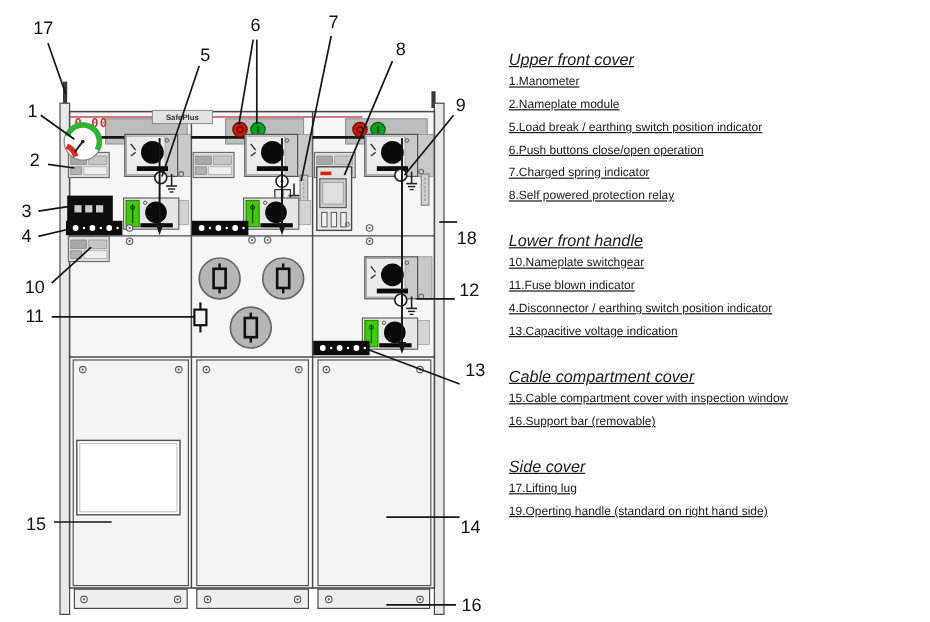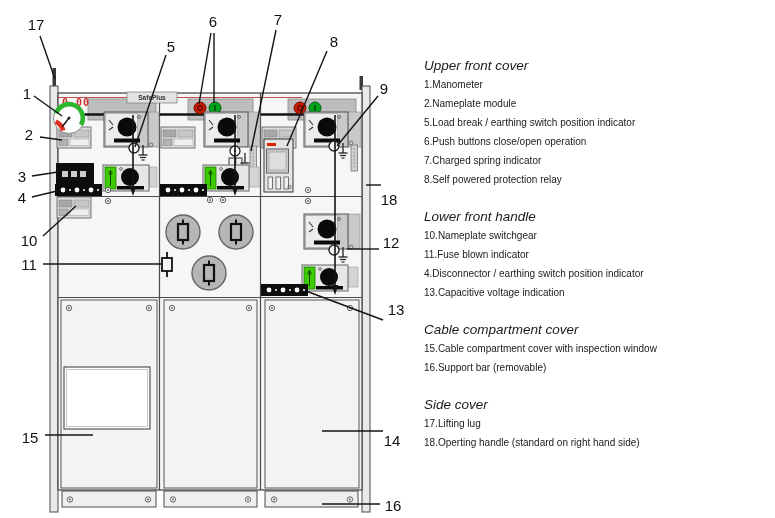--- a/index.html
+++ b/index.html
@@ -2,21 +2,21 @@
 <html><head>
 <meta charset="utf-8">
 <style>
   html,body{margin:0;padding:0;background:#ffffff;}
   .canvas{
     position:relative;width:775px;height:518px;background:#ffffff;overflow:hidden;
     font-family:"Liberation Sans","DejaVu Sans",sans-serif;color:#1a1a1a;
   }
   .diagram-svg{position:absolute;left:0;top:0;}
   .legend{position:absolute;left:424px;top:40px;width:349px;}
-  .legend-section{margin:16px 0 18px 0;}
+  .legend-section{margin:0 0 18px 0;text-decoration:underline;}
   .legend-header{font-style:italic;font-size:13.5px;line-height:19px;white-space:nowrap;}
   .legend-item{font-size:10px;line-height:19px;white-space:nowrap;}
   svg text.callout{font-family:"Liberation Sans","DejaVu Sans",sans-serif;font-size:15px;fill:#111;}
   svg text.tinylabel{font-family:"Liberation Sans","DejaVu Sans",sans-serif;font-size:6.5px;font-weight:bold;fill:#333;}
   svg text.digits{font-family:"DejaVu Sans Mono","Liberation Mono",monospace;font-size:10px;font-weight:bold;letter-spacing:1px;}
 </style>
 </head>
 <body>
 
 <div class="canvas">
@@ -311,17 +311,17 @@
       <div class="legend-item">13.Capacitive voltage indication</div>
     </div>
     <div class="legend-section">
       <div class="legend-header">Cable compartment cover</div>
       <div class="legend-item">15.Cable compartment cover with inspection window</div>
       <div class="legend-item">16.Support bar (removable)</div>
     </div>
     <div class="legend-section">
       <div class="legend-header">Side cover</div>
       <div class="legend-item">17.Lifting lug</div>
-      <div class="legend-item">18.Operting handle (standard on right hand side)</div>
+      <div class="legend-item">19.Operting handle (standard on right hand side)</div>
     </div>
   </div>
 
 </div>
 
 </body></html>

